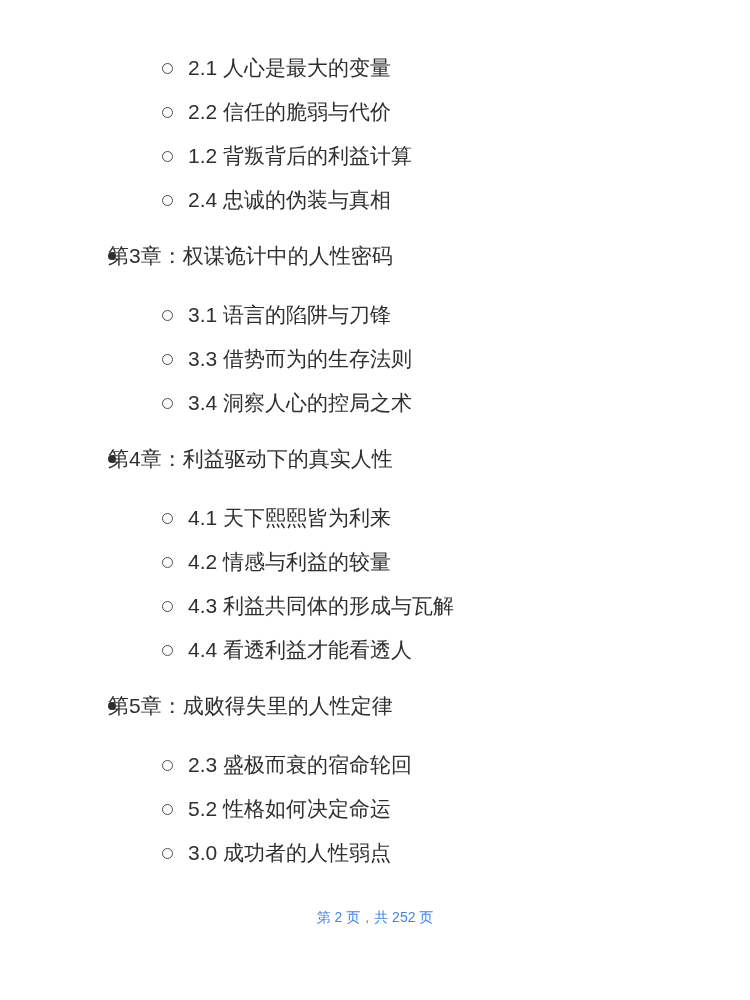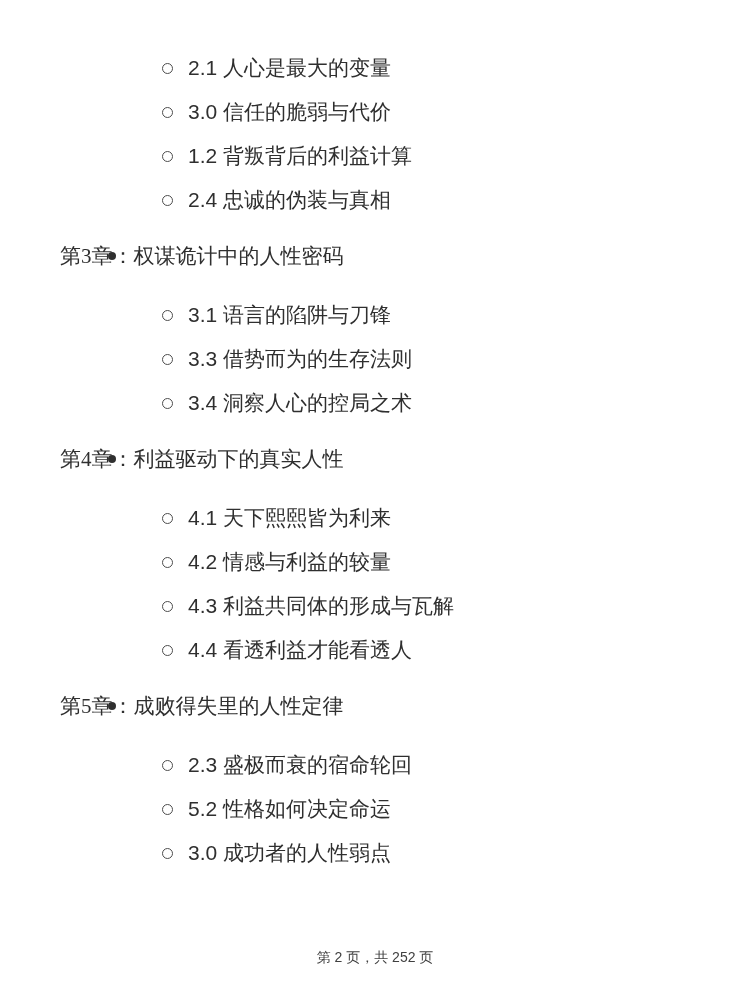--- a/index.html
+++ b/index.html
@@ -21,22 +21,21 @@
     padding-top: 46px;
     font-size: 21px;
     color: #2f2f2f;
   }
   .row {
     position: relative;
     line-height: 44px;
     white-space: nowrap;
   }
   .chapter-row {
-    padding-left: 60px;
-    font-family: Liberation Serif, serif;
+    padding-left: 108px;
   }
   .chapter-row::before {
     content: "";
     position: absolute;
     left: 108px;
     top: 18px;
     width: 8px;
     height: 8px;
     border-radius: 50%;
     background: #2f2f2f;
@@ -56,37 +55,37 @@
     background: transparent;
   }
   .sub-group {
     margin: 15px 0 12px 0;
   }
   .toc > .sub-group:first-child {
     margin-top: 0;
   }
   .page-footer {
     position: absolute;
-    top: 948px;
+    top: 908px;
     left: 0;
     width: 750px;
     text-align: center;
     font-size: 14px;
     line-height: 18px;
-    color: #404040;
+    color: #3b82f6;
   }
 </style>
 </head>
 <body>
 
 <div class="page">
   <div class="toc" id="toc">
       <div class="sub-group">
         <div class="row sub-row">2.1 人心是最大的变量</div>
-        <div class="row sub-row">3.0 信任的脆弱与代价</div>
+        <div class="row sub-row">2.2 信任的脆弱与代价</div>
         <div class="row sub-row">1.2 背叛背后的利益计算</div>
         <div class="row sub-row">2.4 忠诚的伪装与真相</div>
       </div>
       <div class="row chapter-row">第3章：权谋诡计中的人性密码</div>
       <div class="sub-group">
         <div class="row sub-row">3.1 语言的陷阱与刀锋</div>
         <div class="row sub-row">3.3 借势而为的生存法则</div>
         <div class="row sub-row">3.4 洞察人心的控局之术</div>
       </div>
       <div class="row chapter-row">第4章：利益驱动下的真实人性</div>

